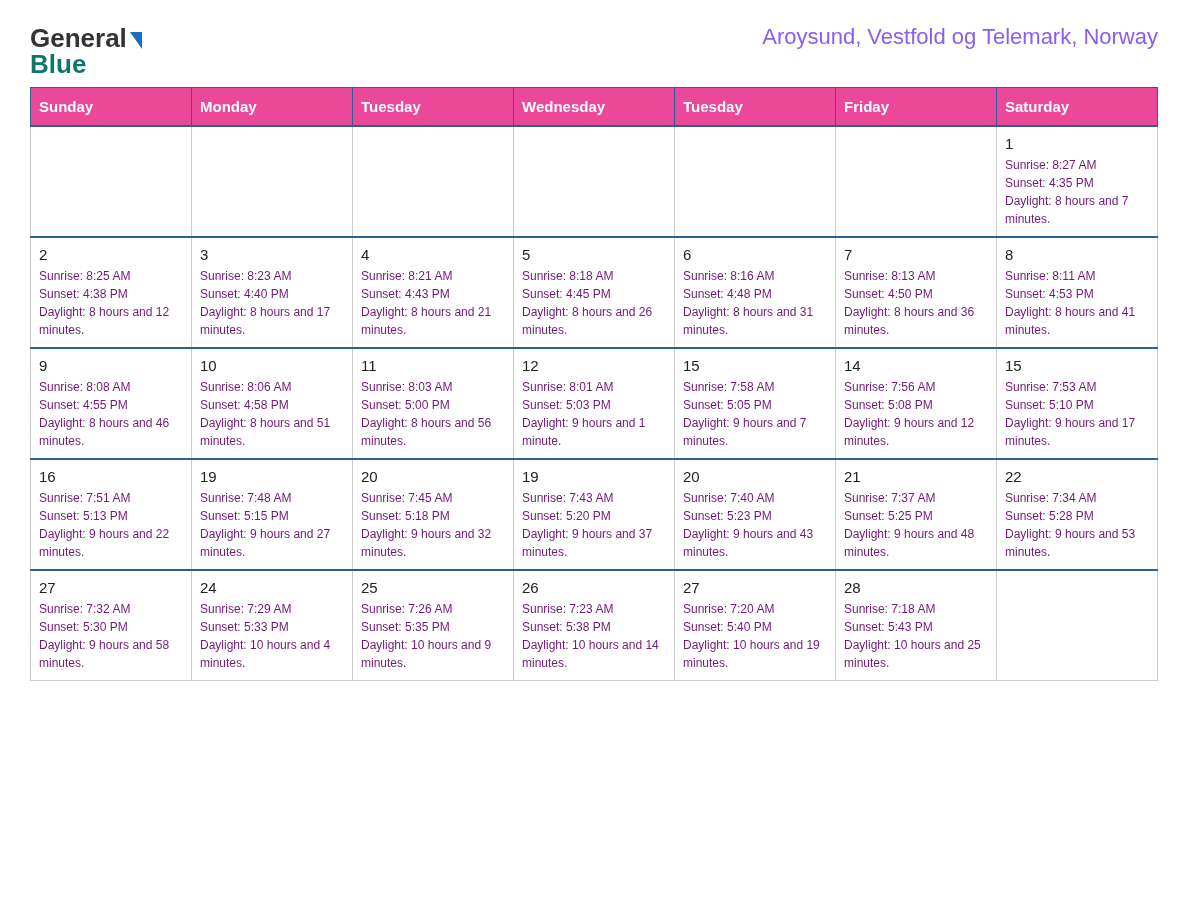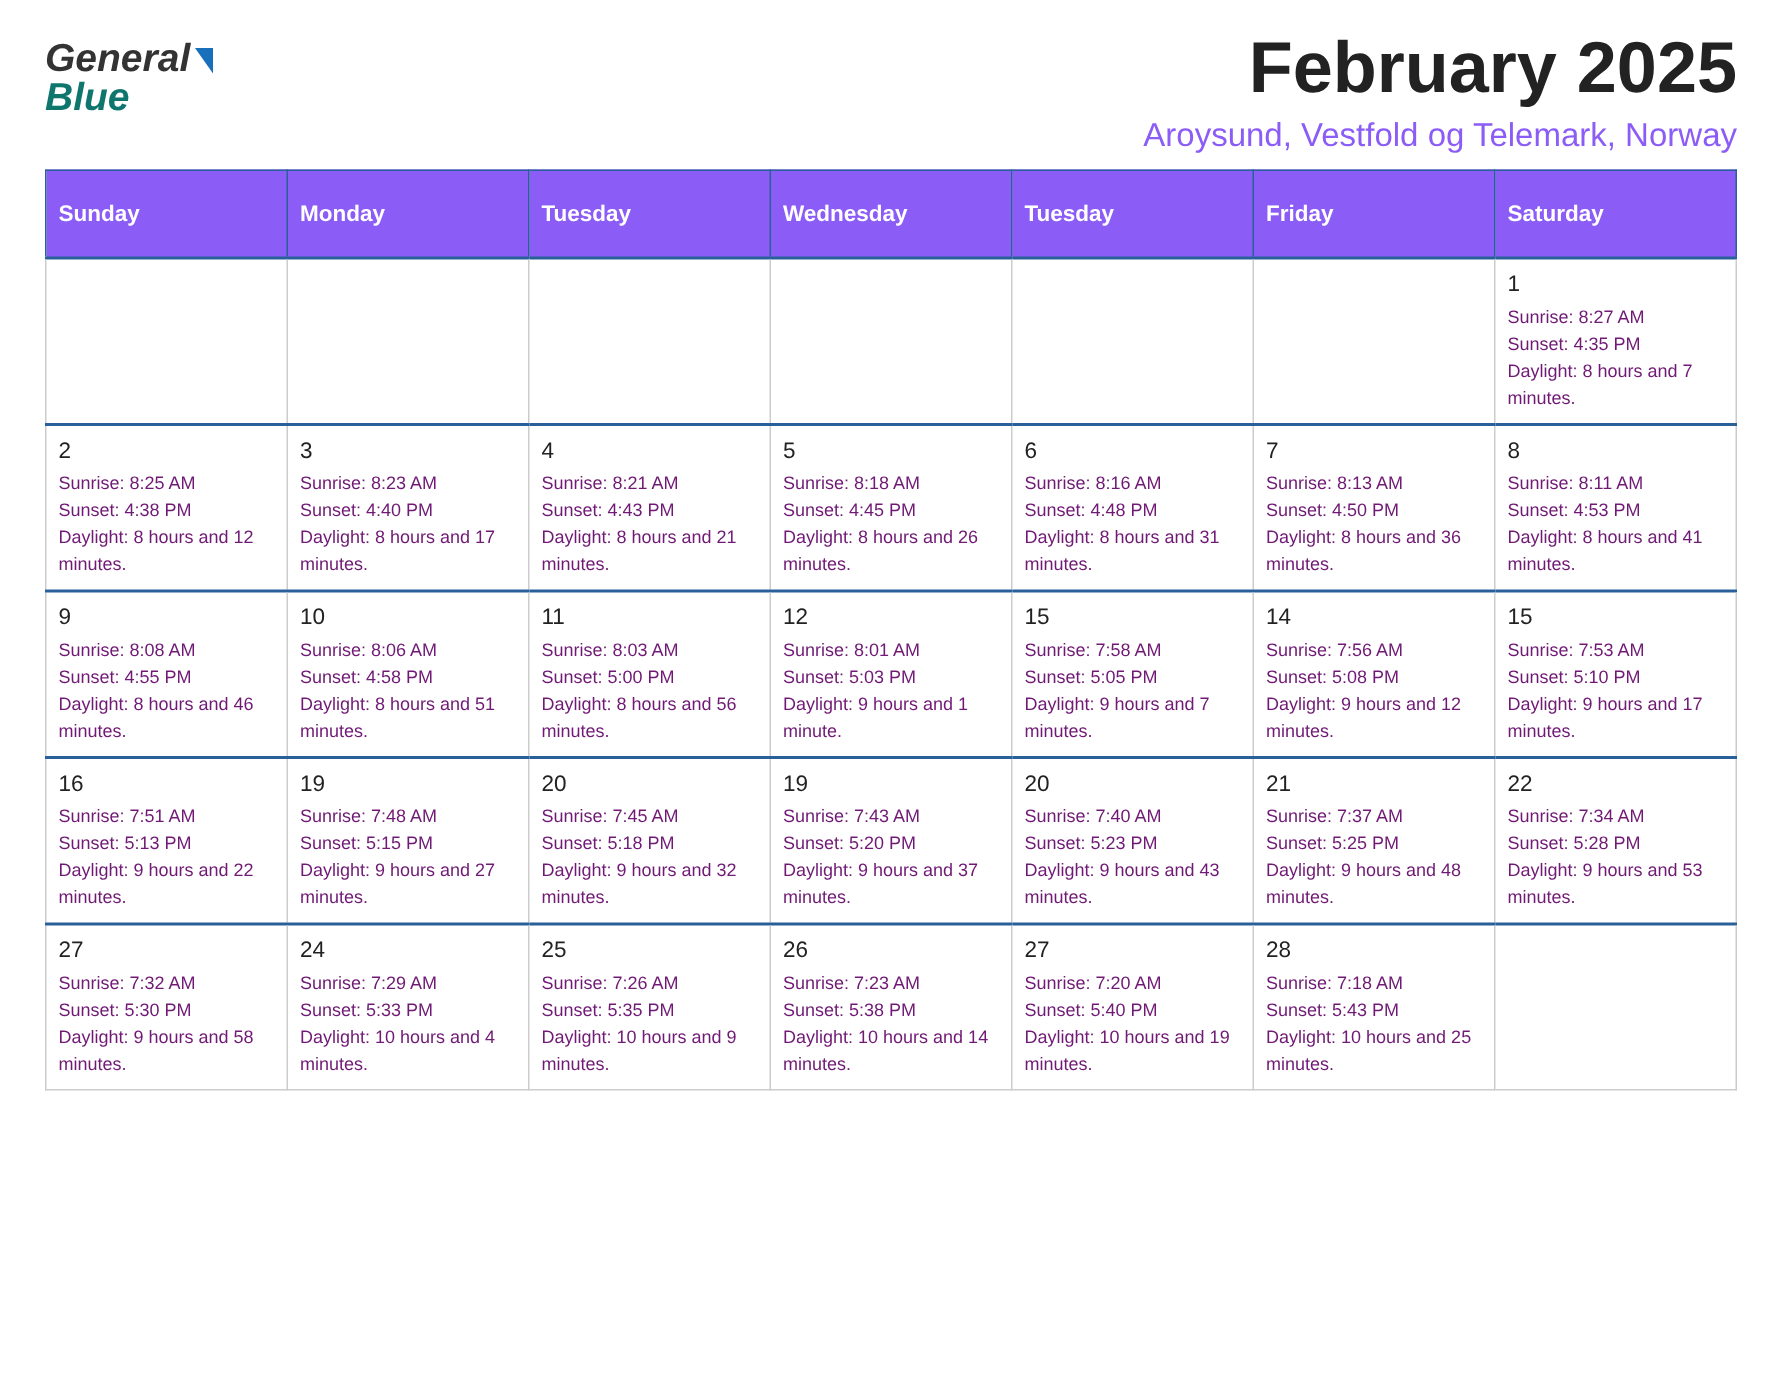--- a/index.html
+++ b/index.html
@@ -17,21 +17,20 @@
       display: flex;
       justify-content: space-between;
       align-items: flex-start;
       margin-bottom: 10px;
     }
     .logo {
       display: flex;
       flex-direction: column;
       align-items: flex-start;
       padding-top: 5px;
-      font-style: italic;
     }
     .logo-text-general {
       font-size: 26px;
       font-weight: bold;
       color: #333;
       line-height: 1;
     }
     .logo-text-blue {
       font-size: 26px;
       font-weight: bold;
@@ -55,25 +54,25 @@
       font-size: 22px;
       color: #8b5cf6;
       margin-top: 4px;
     }
     .calendar {
       width: 100%;
       border-collapse: collapse;
       margin-top: 10px;
     }
     .calendar th {
-      background-color: #8b5cf6;
+      background-color: #ec4899;
       color: #fff;
       font-size: 15px;
       font-weight: bold;
-      padding: 20px 8px;
+      padding: 10px 8px;
       text-align: left;
       border: 1px solid #2a6099;
     }
     .calendar td {
       vertical-align: top;
       padding: 8px;
       border: 1px solid #ccc;
       width: calc(100% / 7);
       min-height: 110px;
       font-size: 12.5px;
@@ -108,21 +107,20 @@
 <div class="page">
   <div class="header">
     <div class="logo">
       <div class="logo-top-row">
         <span class="logo-text-general">General</span>
         <span style="display:inline-block; width:0; height:0; border-left:12px solid transparent; border-bottom:0; border-top:17px solid #1a6fba; margin-left:3px; margin-bottom:2px;"></span>
       </div>
       <span class="logo-text-blue">Blue</span>
     </div>
     <div class="title-section">
-      <div class="month-title">February 2025</div>
       <div class="location-title">Aroysund, Vestfold og Telemark, Norway</div>
     </div>
   </div>
 
   <table class="calendar">
     <thead>
       <tr>
       <th>Sunday</th>
           <th>Monday</th>
           <th>Tuesday</th>

